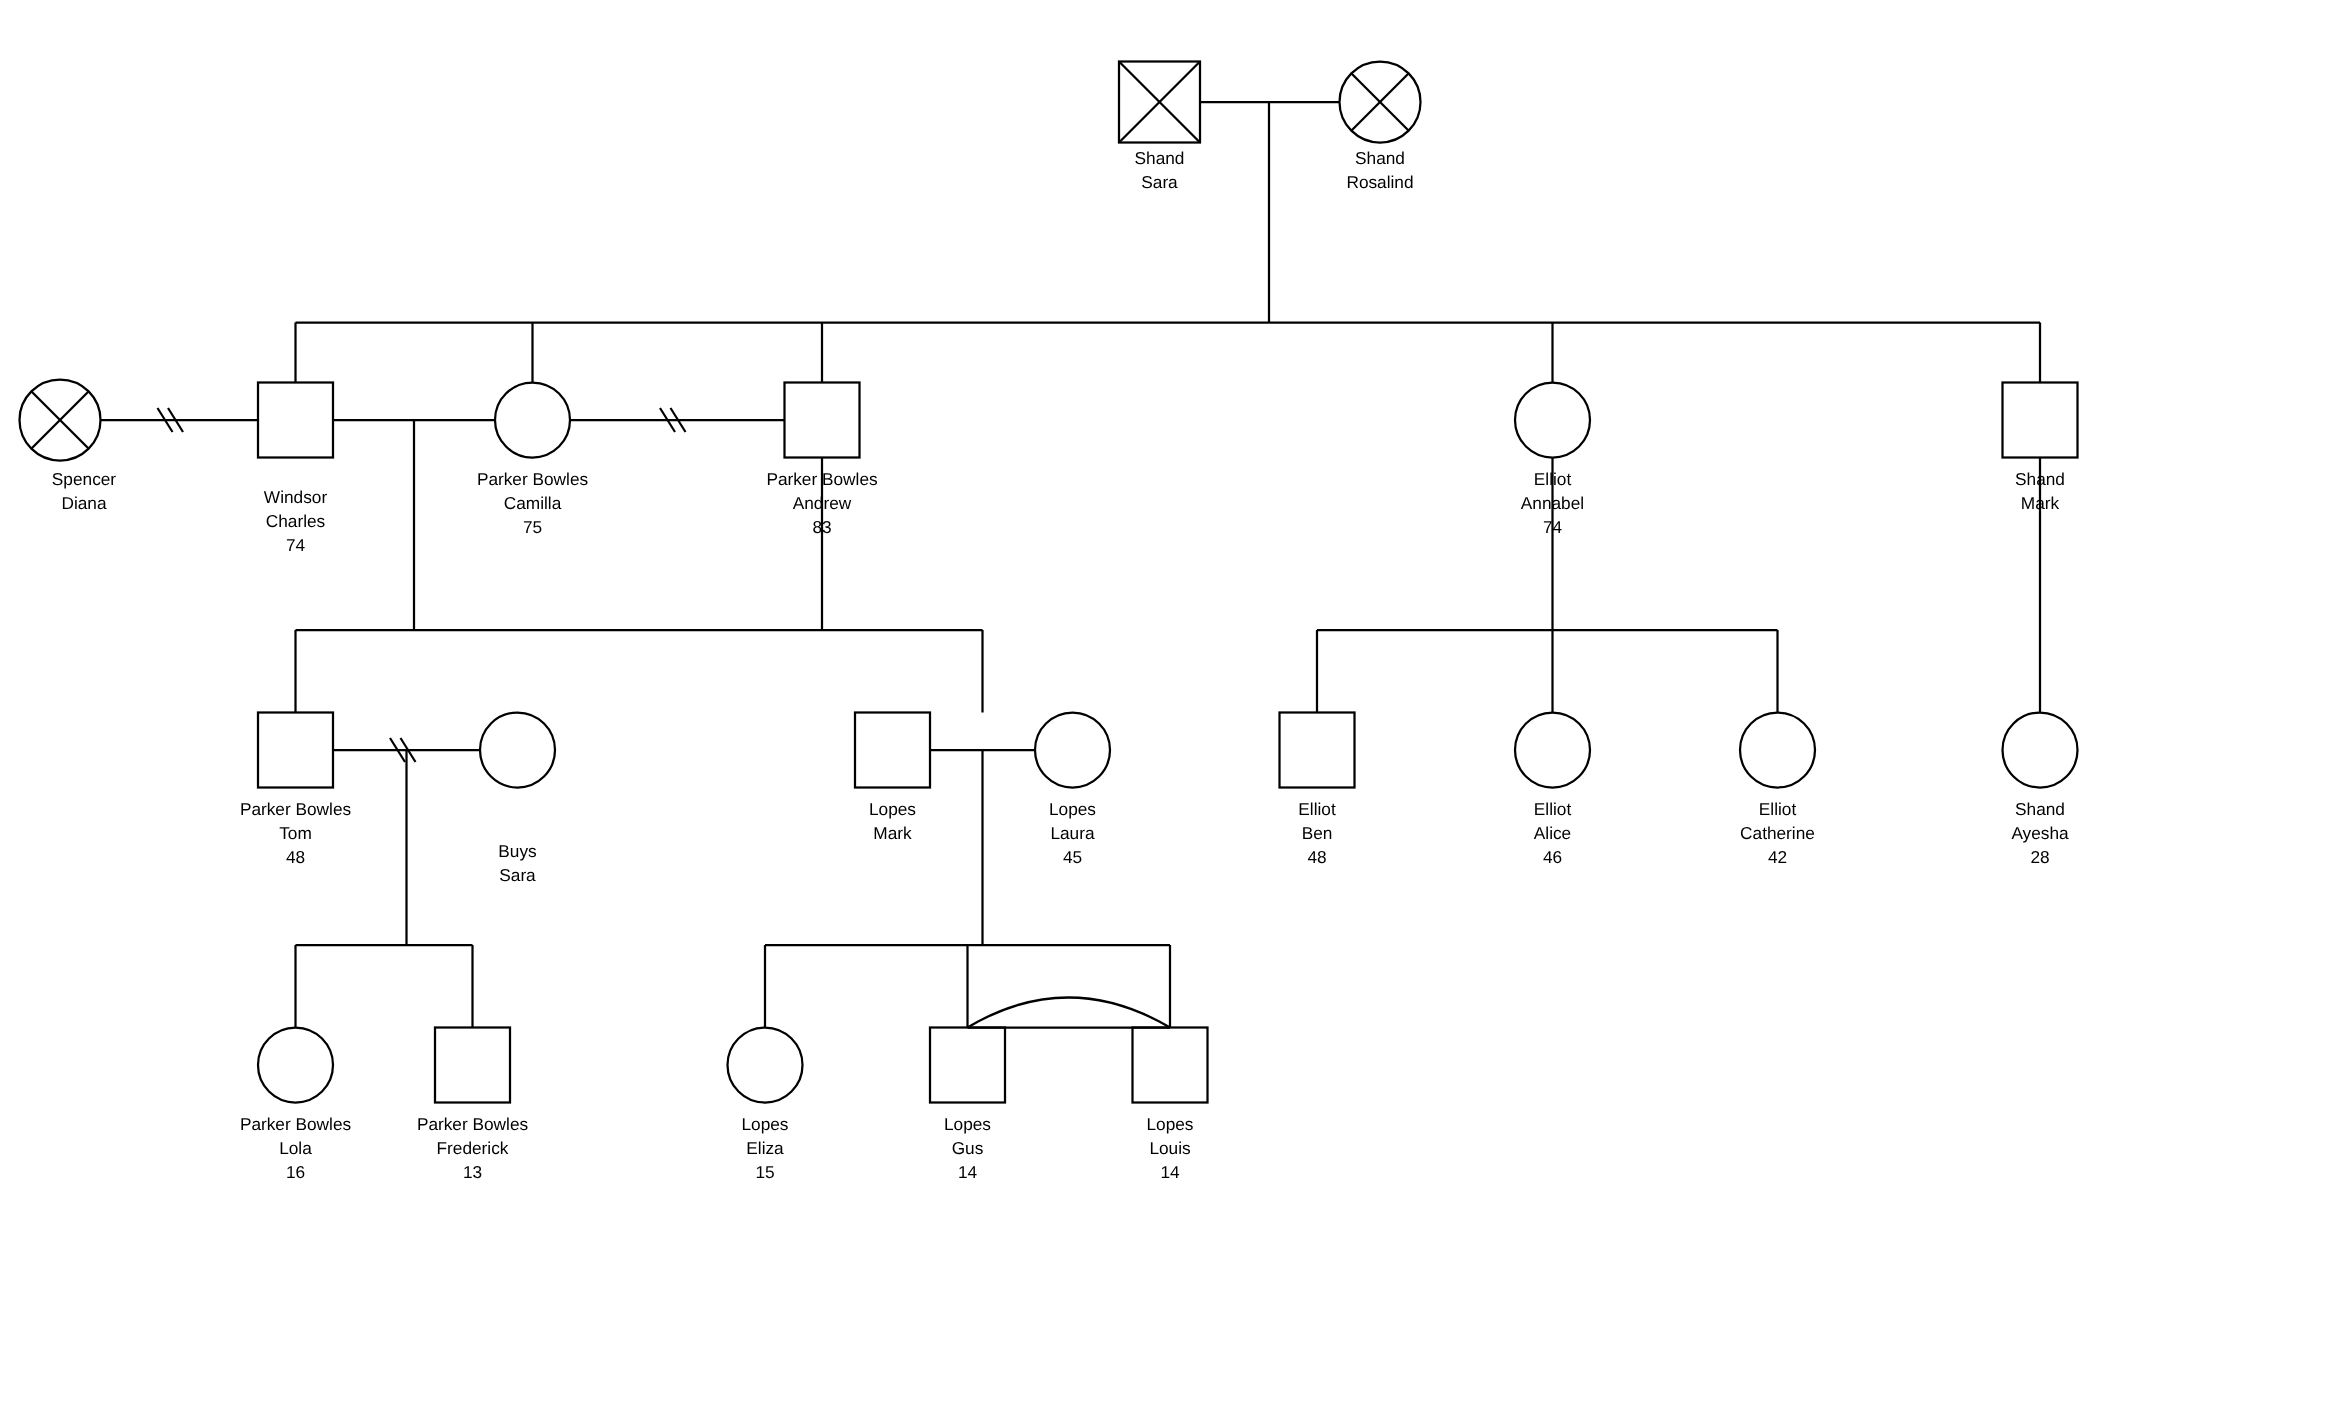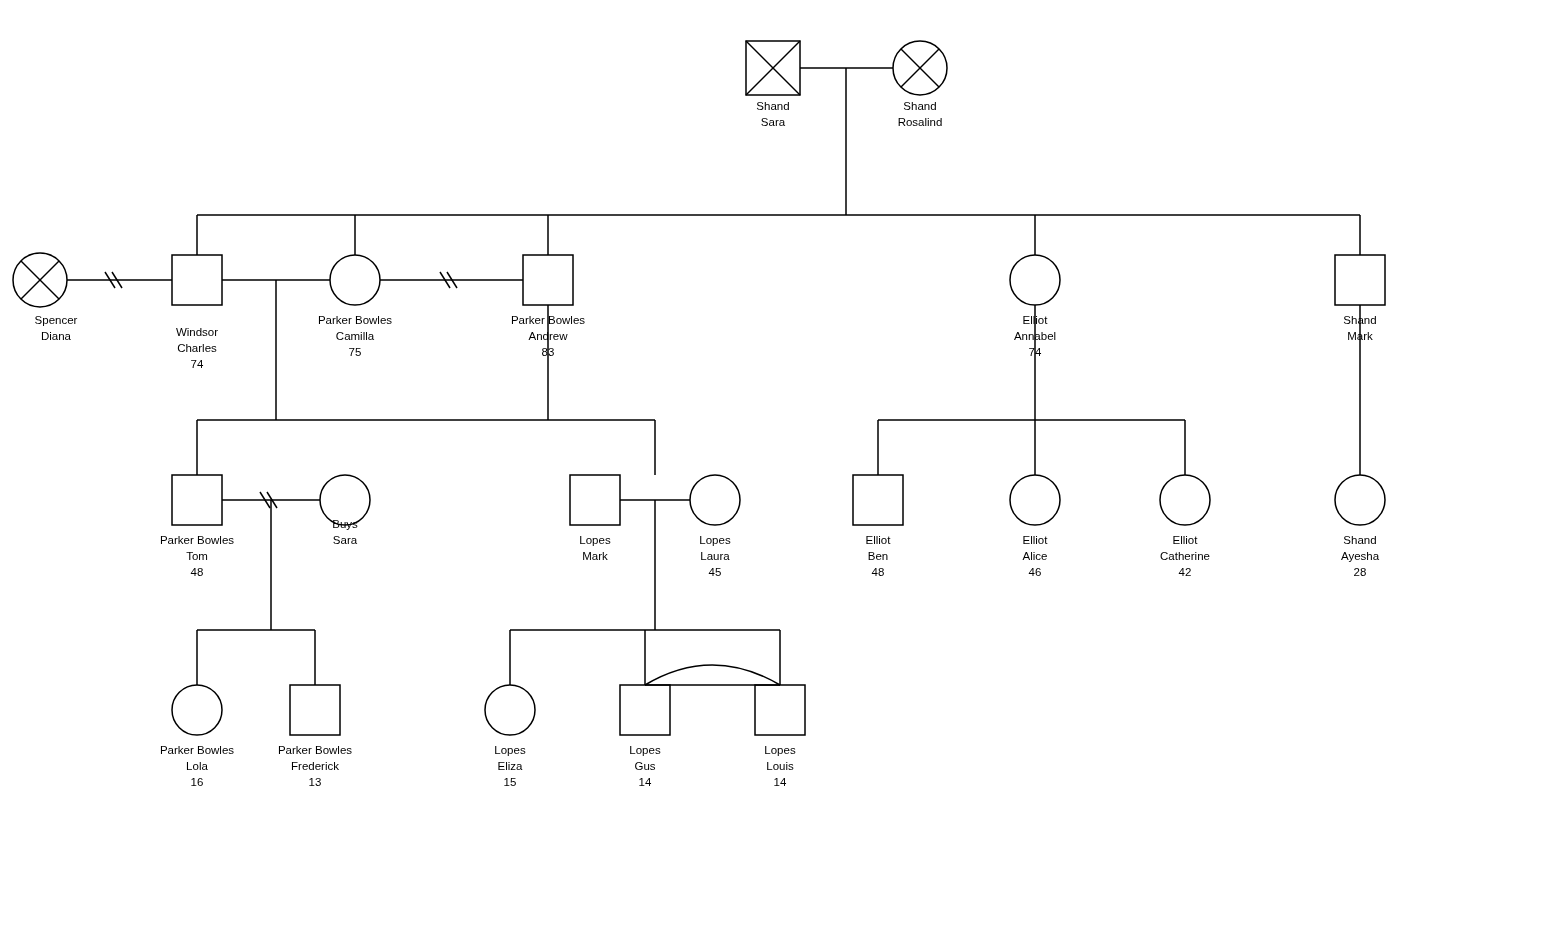--- a/index.html
+++ b/index.html
@@ -190,21 +190,21 @@
   </div>
 
   <div class="person-label" style="left:1360px; top:312px;">
     Shand<br>Mark
   </div>
 
   <div class="person-label" style="left:197px; top:532px;">
     Parker Bowles<br>Tom<br>48
   </div>
 
-  <div class="person-label" style="left:345px; top:516px;">
+  <div class="person-label" style="left:345px; top:560px;">
     Buys<br>Sara
   </div>
 
   <div class="person-label" style="left:595px; top:532px;">
     Lopes<br>Mark
   </div>
 
   <div class="person-label" style="left:715px; top:532px;">
     Lopes<br>Laura<br>45
   </div>

